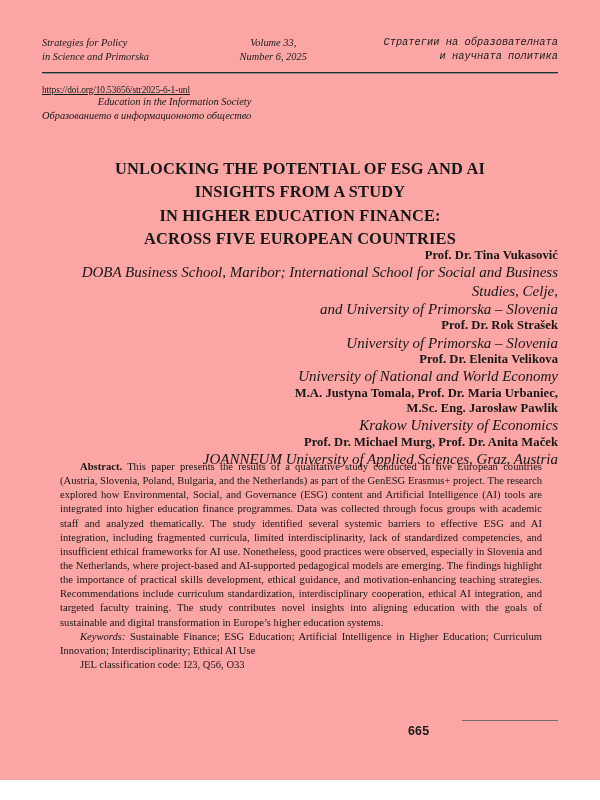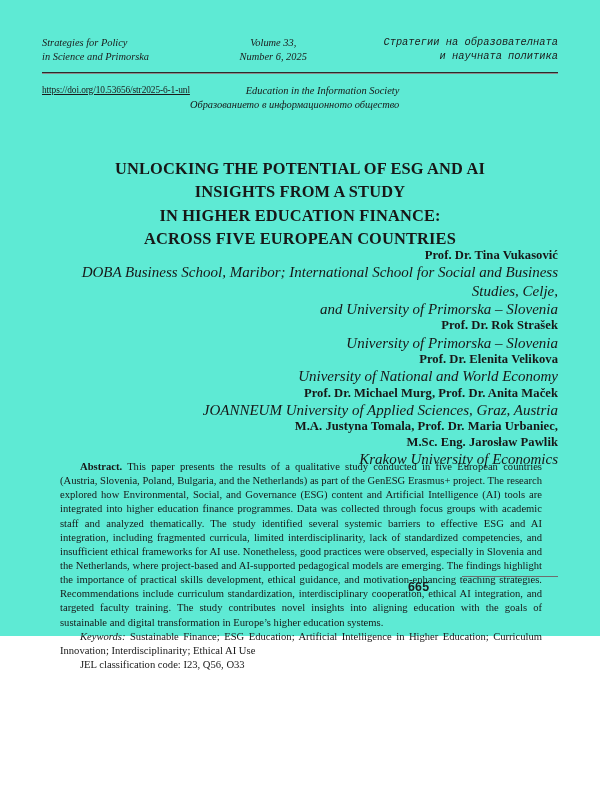--- a/index.html
+++ b/index.html
@@ -12,24 +12,24 @@
     height: 800px;
     overflow: hidden;
     font-family: "Liberation Serif", "DejaVu Serif", serif;
     color: #171717;
     -webkit-font-smoothing: antialiased;
   }
 
   .page {
     position: relative;
     width: 600px;
-    height: 636px;
+    height: 780px;
     box-sizing: border-box;
     padding: 0;
-    background: #5eead4;
+    background: #fca5a5;
   }
 
   
   .masthead {
     position: absolute;
     left: 42px;
     top: 36px;
     width: 516px;
     display: flex;
     justify-content: space-between;
@@ -54,22 +54,23 @@
     border-bottom: 0.6px solid #8a8a8a;
   }
 
   
   .subhead {
     position: absolute;
     left: 42px;
     top: 84px;
     width: 516px;
     display: flex;
-    justify-content: flex-start;
+    justify-content: center;
     align-items: flex-start;
+    flex-direction: column;
   }
   .doi {
     font-style: normal;
     font-size: 9.4px;
     letter-spacing: -0.1px;
     text-decoration: underline;
     color: #1b1b1b;
     white-space: nowrap;
     padding-top: 1px;
   }
@@ -215,31 +216,31 @@
 
 
     <div>
       <div class="author-name">Prof. Dr. Elenita Velikova</div>
       <div class="author-affil">
         <span class="affil-line">University of National and World Economy</span>
       </div>
     </div>
 
     <div>
-      <div class="author-name">Prof. Dr. Michael Murg, Prof. Dr. Anita Maček</div>
-      <div class="author-affil">
-        <span class="affil-line">JOANNEUM University of Applied Sciences, Graz, Austria</span>
-      </div>
-    </div>
-
-    <div>
       <div class="author-name">M.A. Justyna Tomala, Prof. Dr. Maria Urbaniec,</div>
       <div class="author-name">M.Sc. Eng. Jarosław Pawlik</div>
       <div class="author-affil">
         <span class="affil-line">Krakow University of Economics</span>
+      </div>
+    </div>
+
+    <div>
+      <div class="author-name">Prof. Dr. Michael Murg, Prof. Dr. Anita Maček</div>
+      <div class="author-affil">
+        <span class="affil-line">JOANNEUM University of Applied Sciences, Graz, Austria</span>
       </div>
     </div>
 
   </div>
 
   <div class="abstract">
     <p class="para"><span class="lead">Abstract.</span><span> This paper presents the results of a qualitative study conducted in five European countries (Austria, Slovenia, Poland, Bulgaria, and the Netherlands) as part of the GenESG Erasmus+ project. The research explored how Environmental, Social, and Governance (ESG) content and Artificial Intelligence (AI) tools are integrated into higher education finance programmes. Data was collected through focus groups with academic staff and analyzed thematically. The study identified several systemic barriers to effective ESG and AI integration, including fragmented curricula, limited interdisciplinarity, lack of standardized competencies, and insufficient ethical frameworks for AI use. Nonetheless, good practices were observed, especially in Slovenia and the Netherlands, where project-based and AI-supported pedagogical models are emerging. The findings highlight the importance of practical skills development, ethical guidance, and motivation-enhancing teaching strategies. Recommendations include curriculum standardization, interdisciplinary cooperation, ethical AI integration, and targeted faculty training. The study contributes novel insights into aligning education with the goals of sustainable and digital transformation in Europe’s higher education systems.</span></p>
     <p class="para"><span class="kw-label">Keywords:</span><span> Sustainable Finance; ESG Education; Artificial Intelligence in Higher Education; Curriculum Innovation; Interdisciplinarity; Ethical AI Use</span></p>
     <p class="jel">JEL classification code: I23, Q56, O33</p>
   </div>

